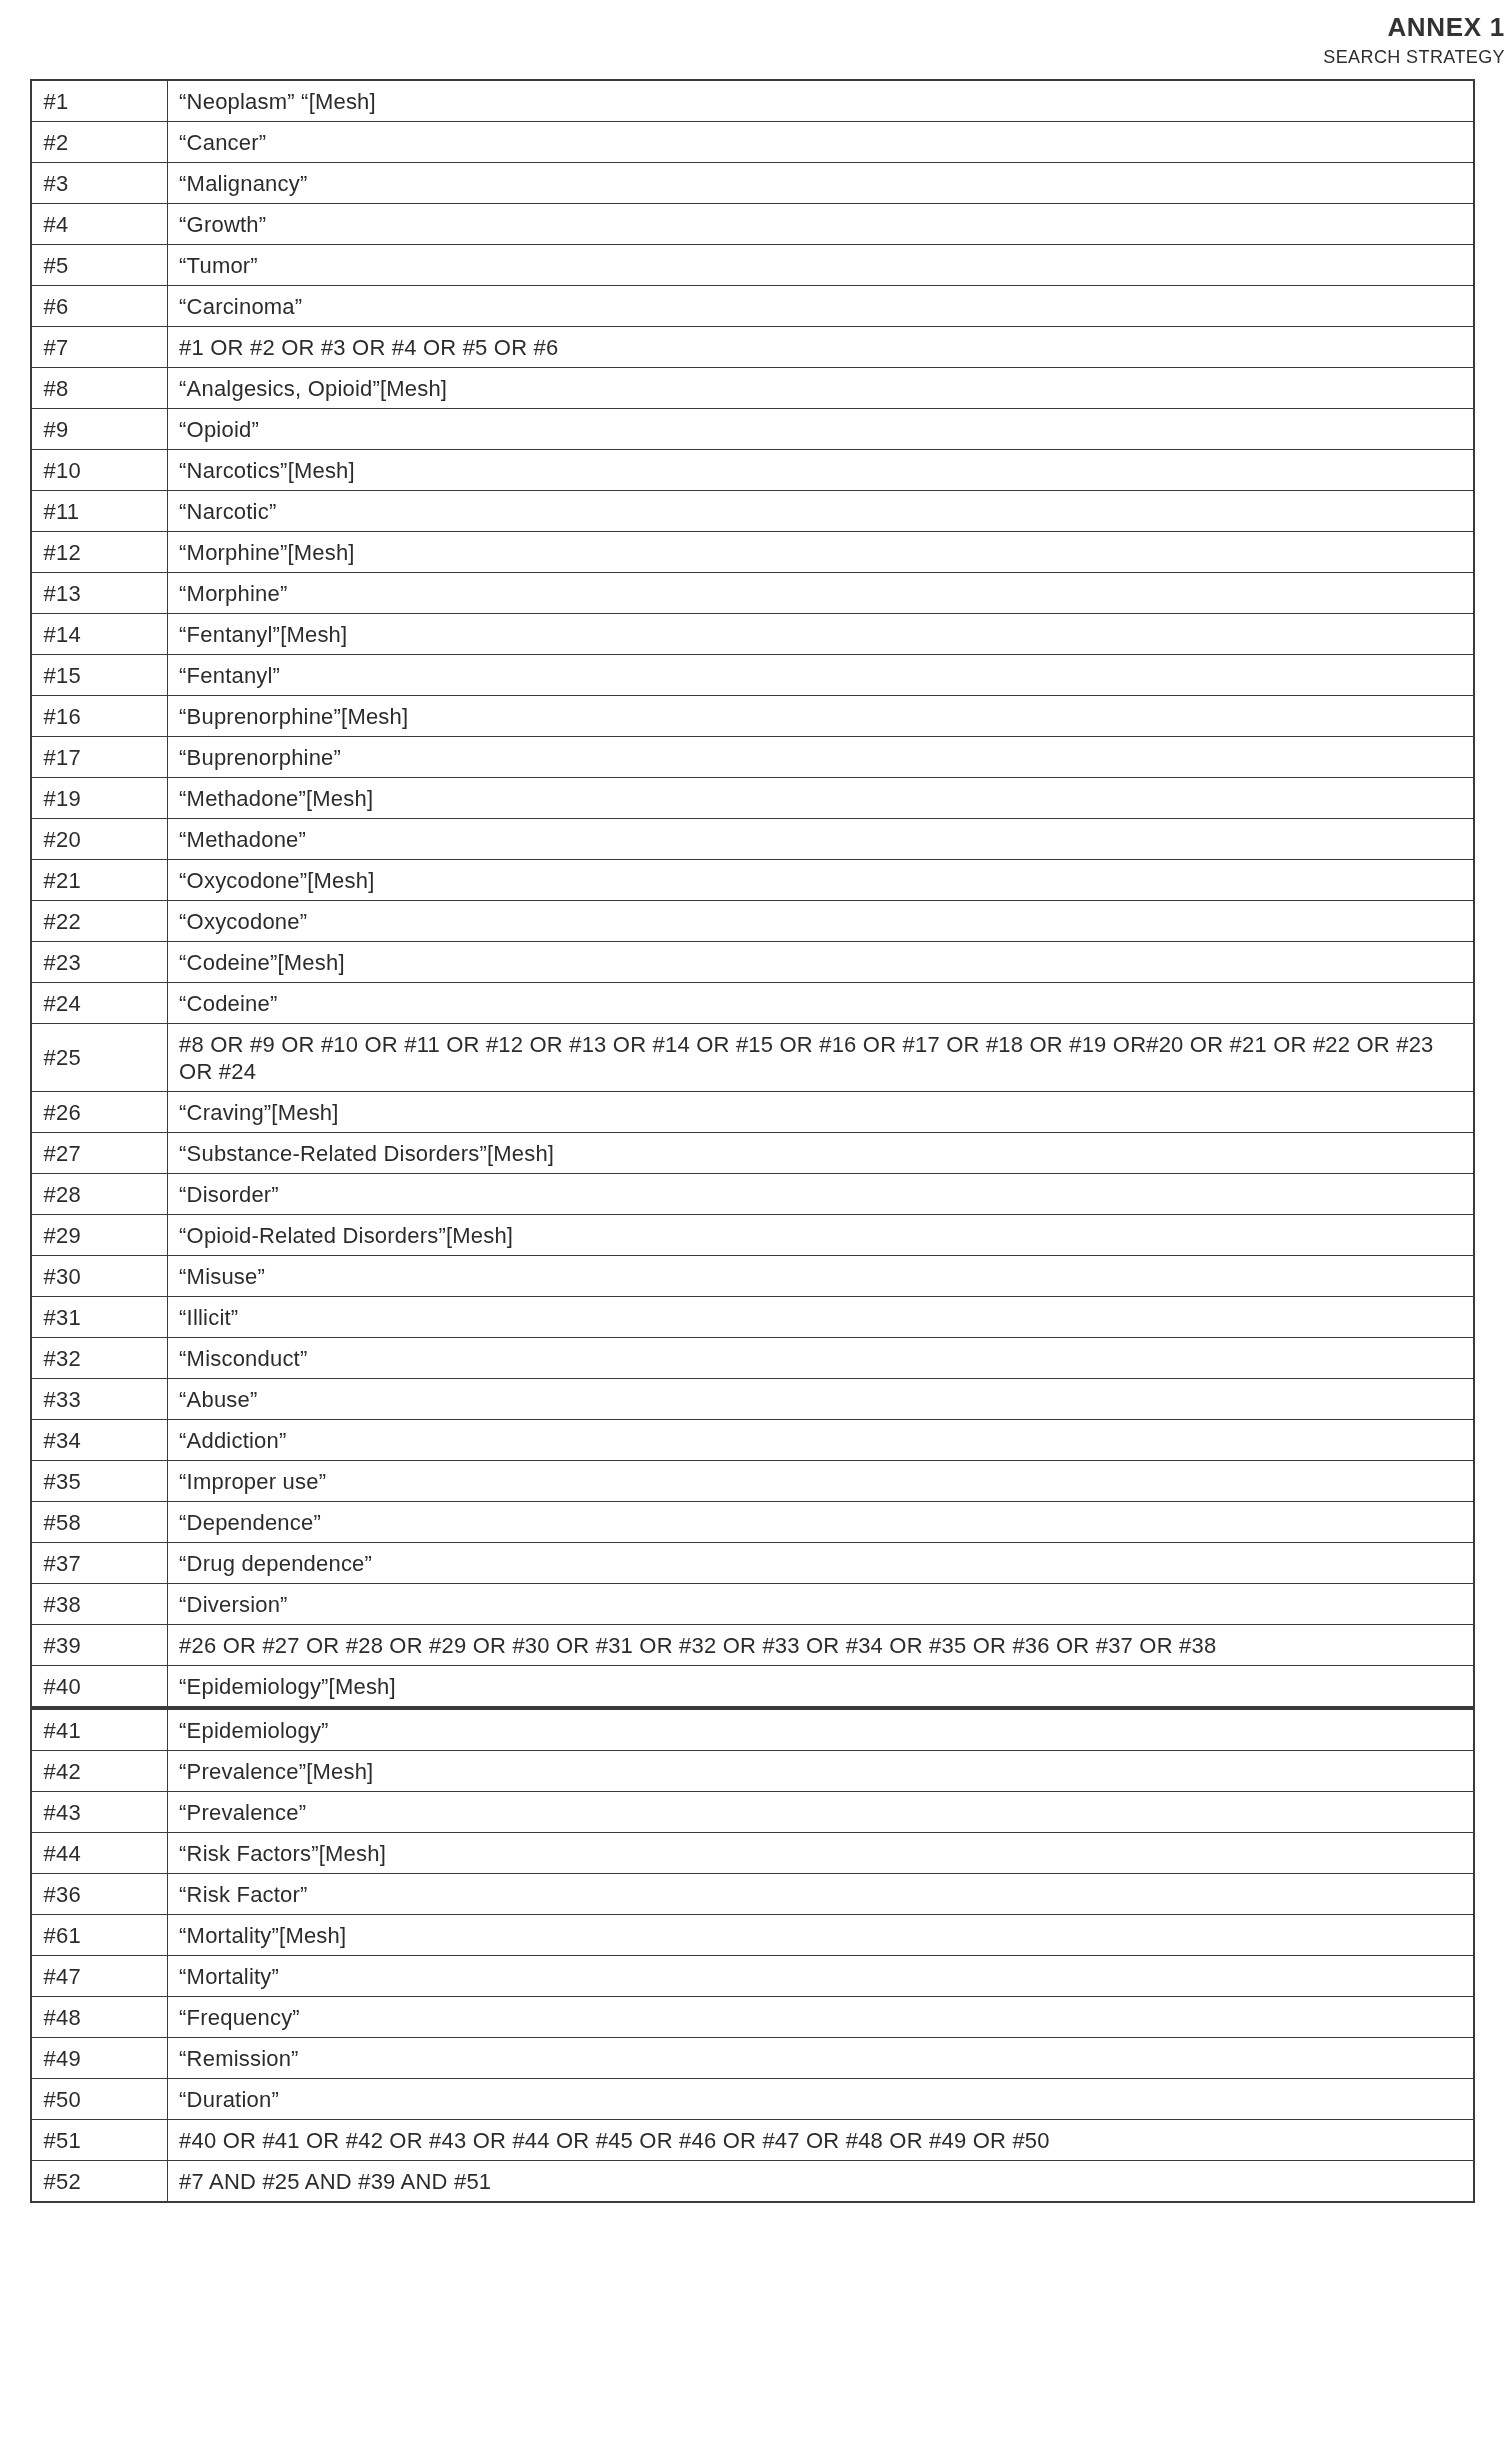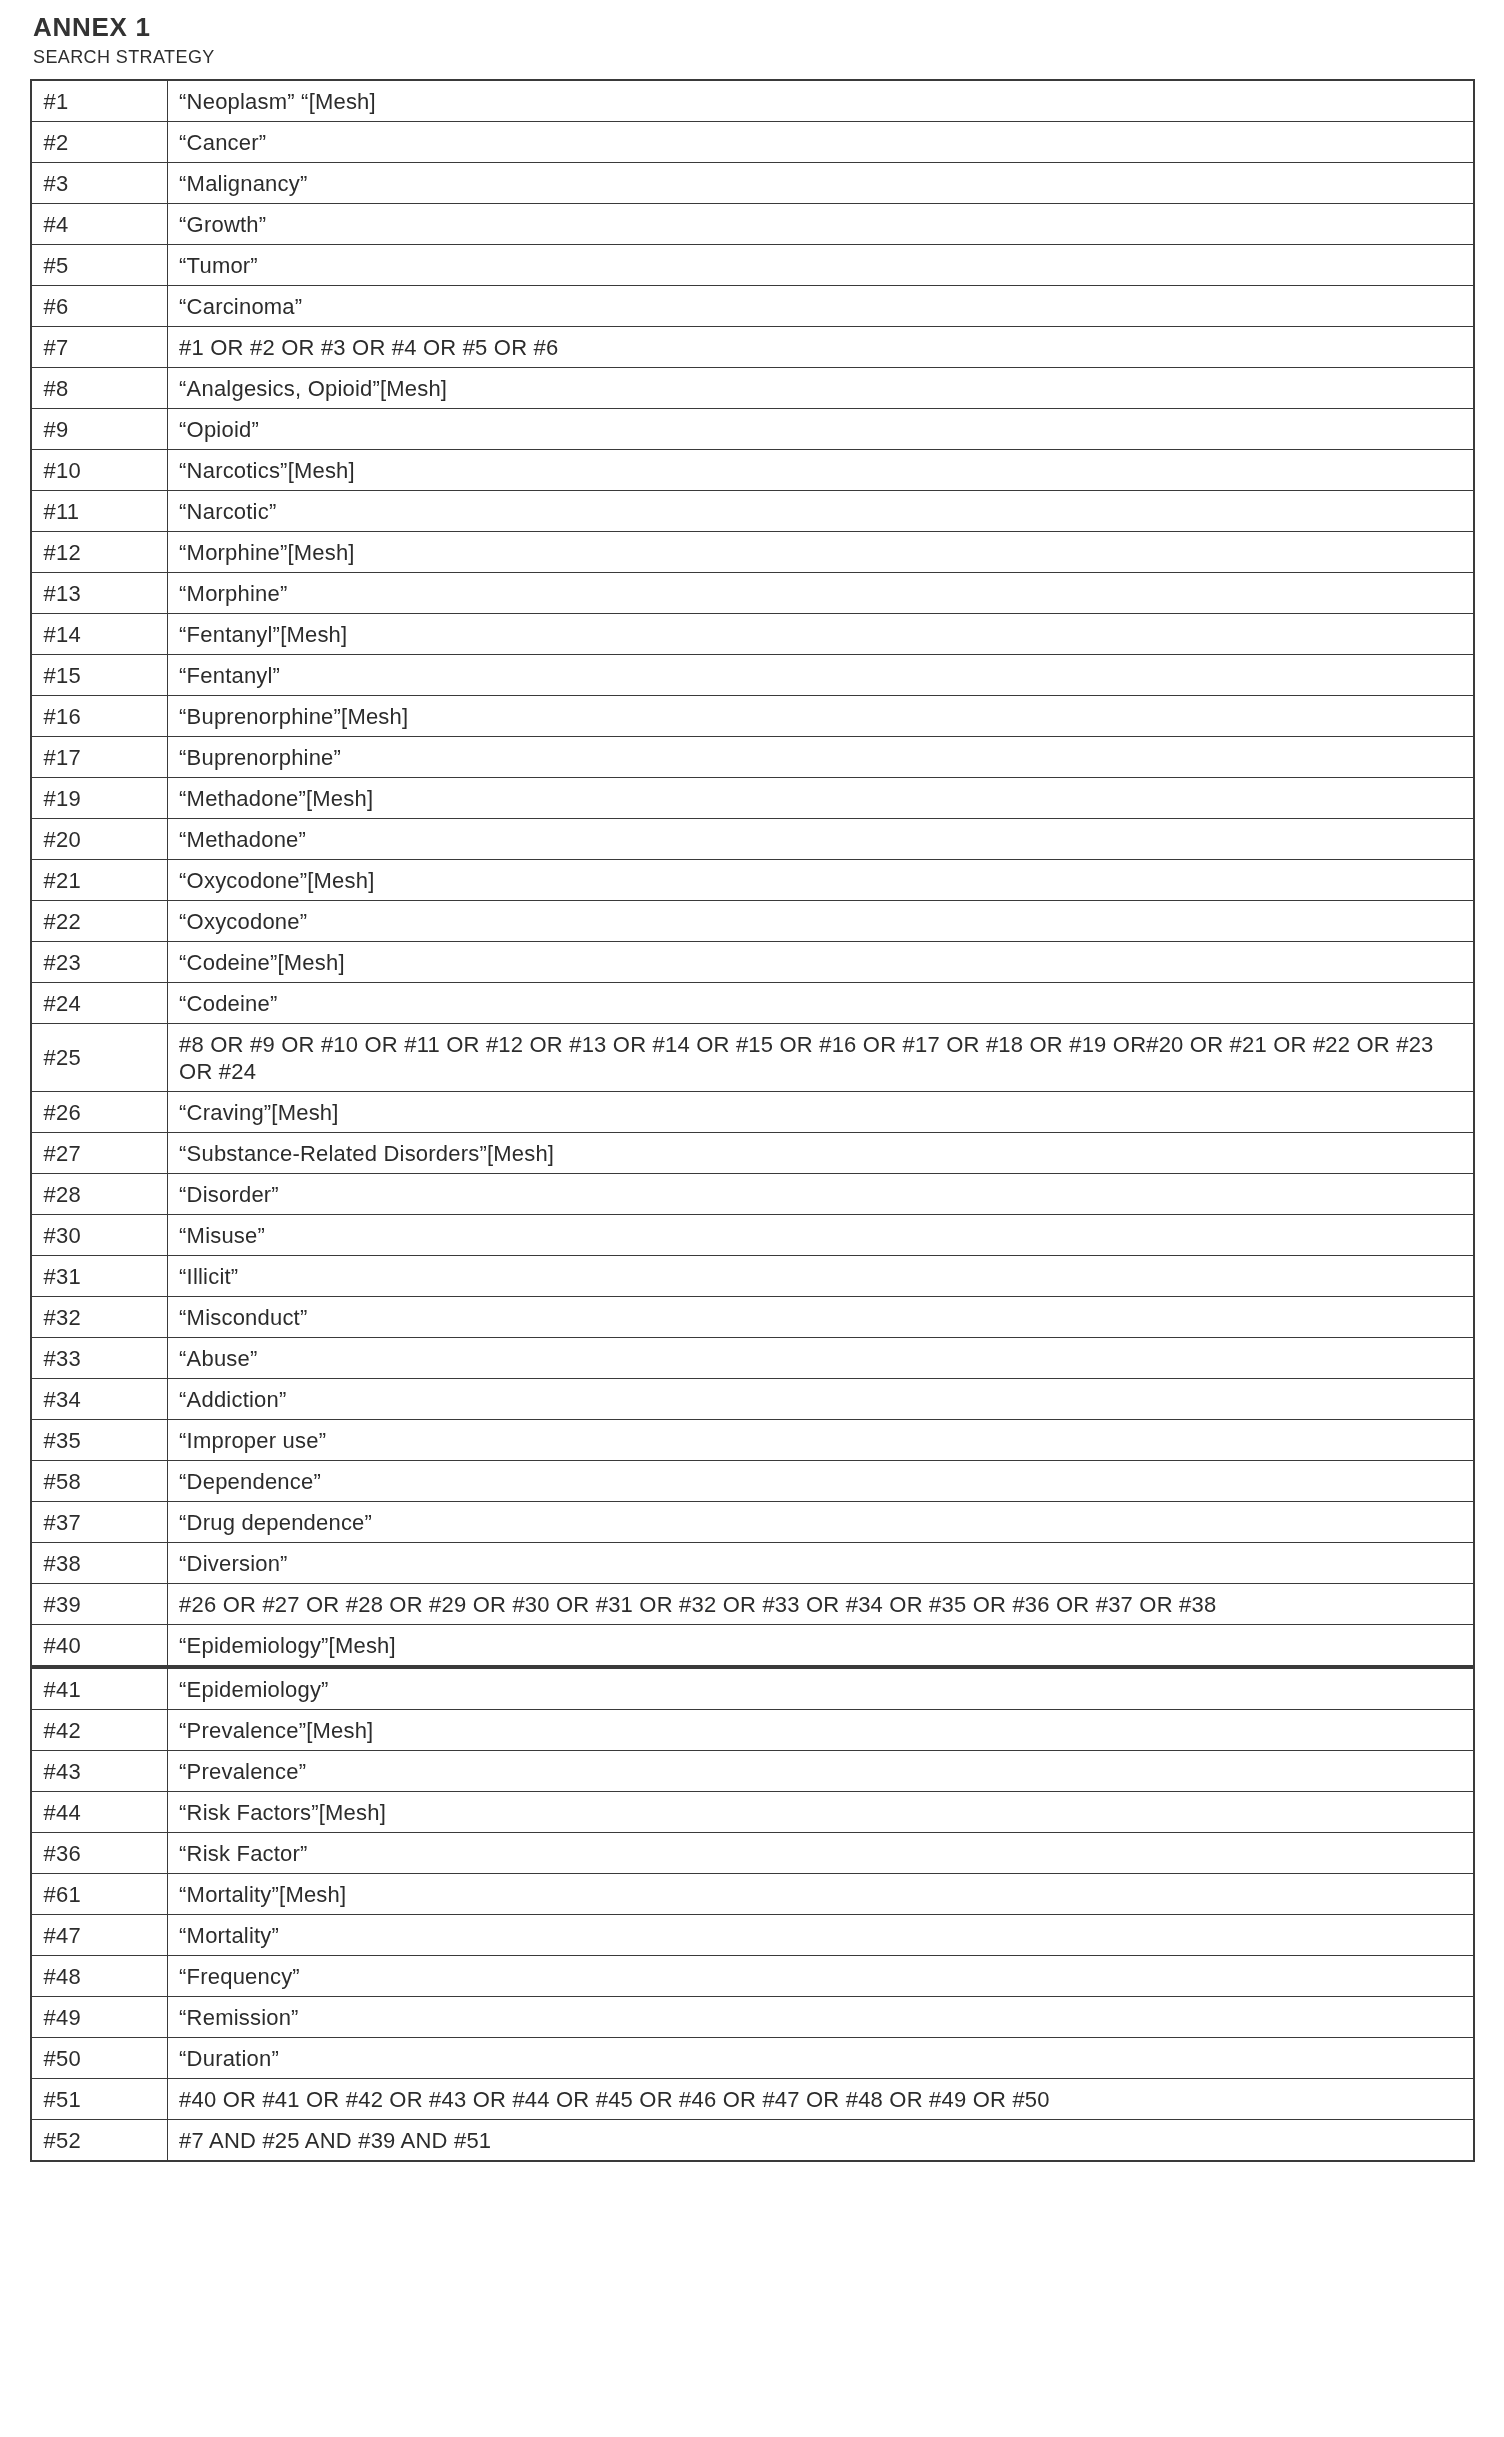--- a/index.html
+++ b/index.html
@@ -8,21 +8,21 @@
     font-family: "Liberation Sans", "DejaVu Sans", sans-serif;
   }
   .page {
     position: relative;
     width: 1505px;
     min-height: 2438px;
     background: #ffffff;
     color: #2c2c2c;
   }
   .header {
-    text-align: left;
+    text-align: right;
     padding-top: 11.6px;
     padding-left: 33px;
   }
   .page-title {
     font-size: 26px;
     font-weight: bold;
     letter-spacing: 0.7px;
     color: #333333;
   }
   .page-subtitle {
@@ -173,20 +173,24 @@
           </tr>
           <tr>
             <td class="id-cell">#27</td>
             <td class="query-cell">“Substance-Related Disorders”[Mesh]</td>
           </tr>
           <tr>
             <td class="id-cell">#28</td>
             <td class="query-cell">“Disorder”</td>
           </tr>
           <tr>
+            <td class="id-cell">#29</td>
+            <td class="query-cell">“Opioid-Related Disorders”[Mesh]</td>
+          </tr>
+          <tr>
             <td class="id-cell">#30</td>
             <td class="query-cell">“Misuse”</td>
           </tr>
           <tr>
             <td class="id-cell">#31</td>
             <td class="query-cell">“Illicit”</td>
           </tr>
           <tr>
             <td class="id-cell">#32</td>
             <td class="query-cell">“Misconduct”</td>

